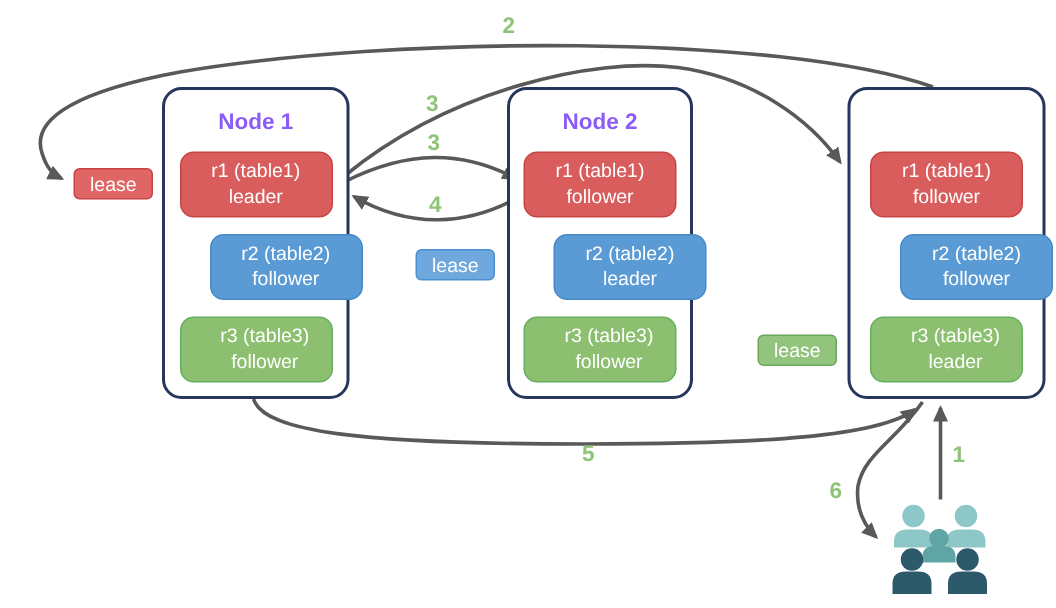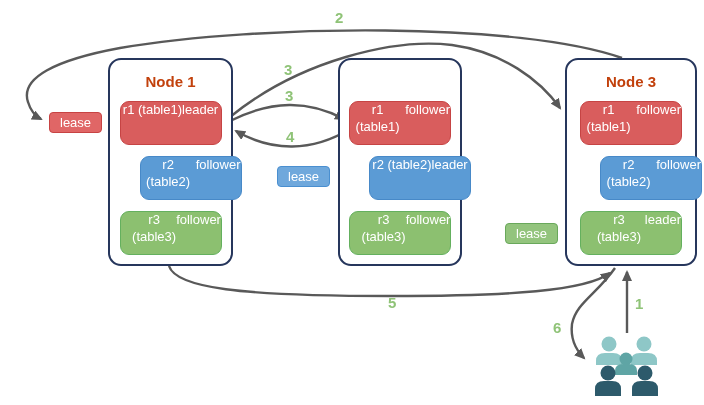--- a/index.html
+++ b/index.html
@@ -9,26 +9,26 @@
   }
   .arrows{position:absolute;left:0;top:0;width:704px;height:405px;pointer-events:none;}
   .node{
     position:absolute;width:125px;height:208px;background:#ffffff;
     border:2px solid #26365c;border-radius:13px;box-sizing:border-box;
   }
   #node1{left:108px;top:58px;}
   #node2{left:338px;top:58px;width:124px;}
   #node3{left:565px;top:58px;width:132px;}
   .node-title{
-    text-align:center;margin-top:13px;font-weight:bold;font-size:15px;color:#c2410c;
+    text-align:center;margin-top:13px;font-weight:bold;font-size:15px;color:#8b5cf6;
   }
   .replica{
     position:absolute;left:50%;transform:translateX(-50%);
     width:102px;height:44px;border-radius:9px;color:#ffffff;font-size:13px;
-    text-align:center;display:flex;flex-direction:row;justify-content:center;
+    text-align:center;display:flex;flex-direction:column;justify-content:center;
     line-height:1.3;box-sizing:border-box;
   }
   .row1{top:41px;} .row2{top:96px;} .row3{top:151px;padding-left:12px;}
   .red{background:#d95d5d;border:1.5px solid #c64444;}
   .blue{background:#5b9bd5;border:1.5px solid #4789c8;margin-left:20px;}
   .green{background:#8cc070;border:1.5px solid #64b05e;}
   .lease{
     position:absolute;color:#ffffff;font-size:13px;text-align:left;
     border-radius:4px;padding:1px 10px;line-height:17px;box-sizing:border-box;
   }
@@ -79,36 +79,36 @@
       <div>r2 (table2)</div>
       <div>follower</div>
     </div>
     <div class="replica green row3">
       <div>r3 (table3)</div>
       <div>follower</div>
     </div>
   </div>
 
   <div class="node" id="node2">
+    <div class="node-title">Node 2</div>
     <div class="replica red row1">
       <div>r1 (table1)</div>
       <div>follower</div>
     </div>
     <div class="replica blue row2">
       <div>r2 (table2)</div>
       <div>leader</div>
     </div>
     <div class="replica green row3">
       <div>r3 (table3)</div>
       <div>follower</div>
     </div>
   </div>
 
   <div class="node" id="node3">
-    <div class="node-title">Node 3</div>
     <div class="replica red row1">
       <div>r1 (table1)</div>
       <div>follower</div>
     </div>
     <div class="replica blue row2">
       <div>r2 (table2)</div>
       <div>follower</div>
     </div>
     <div class="replica green row3">
       <div>r3 (table3)</div>

